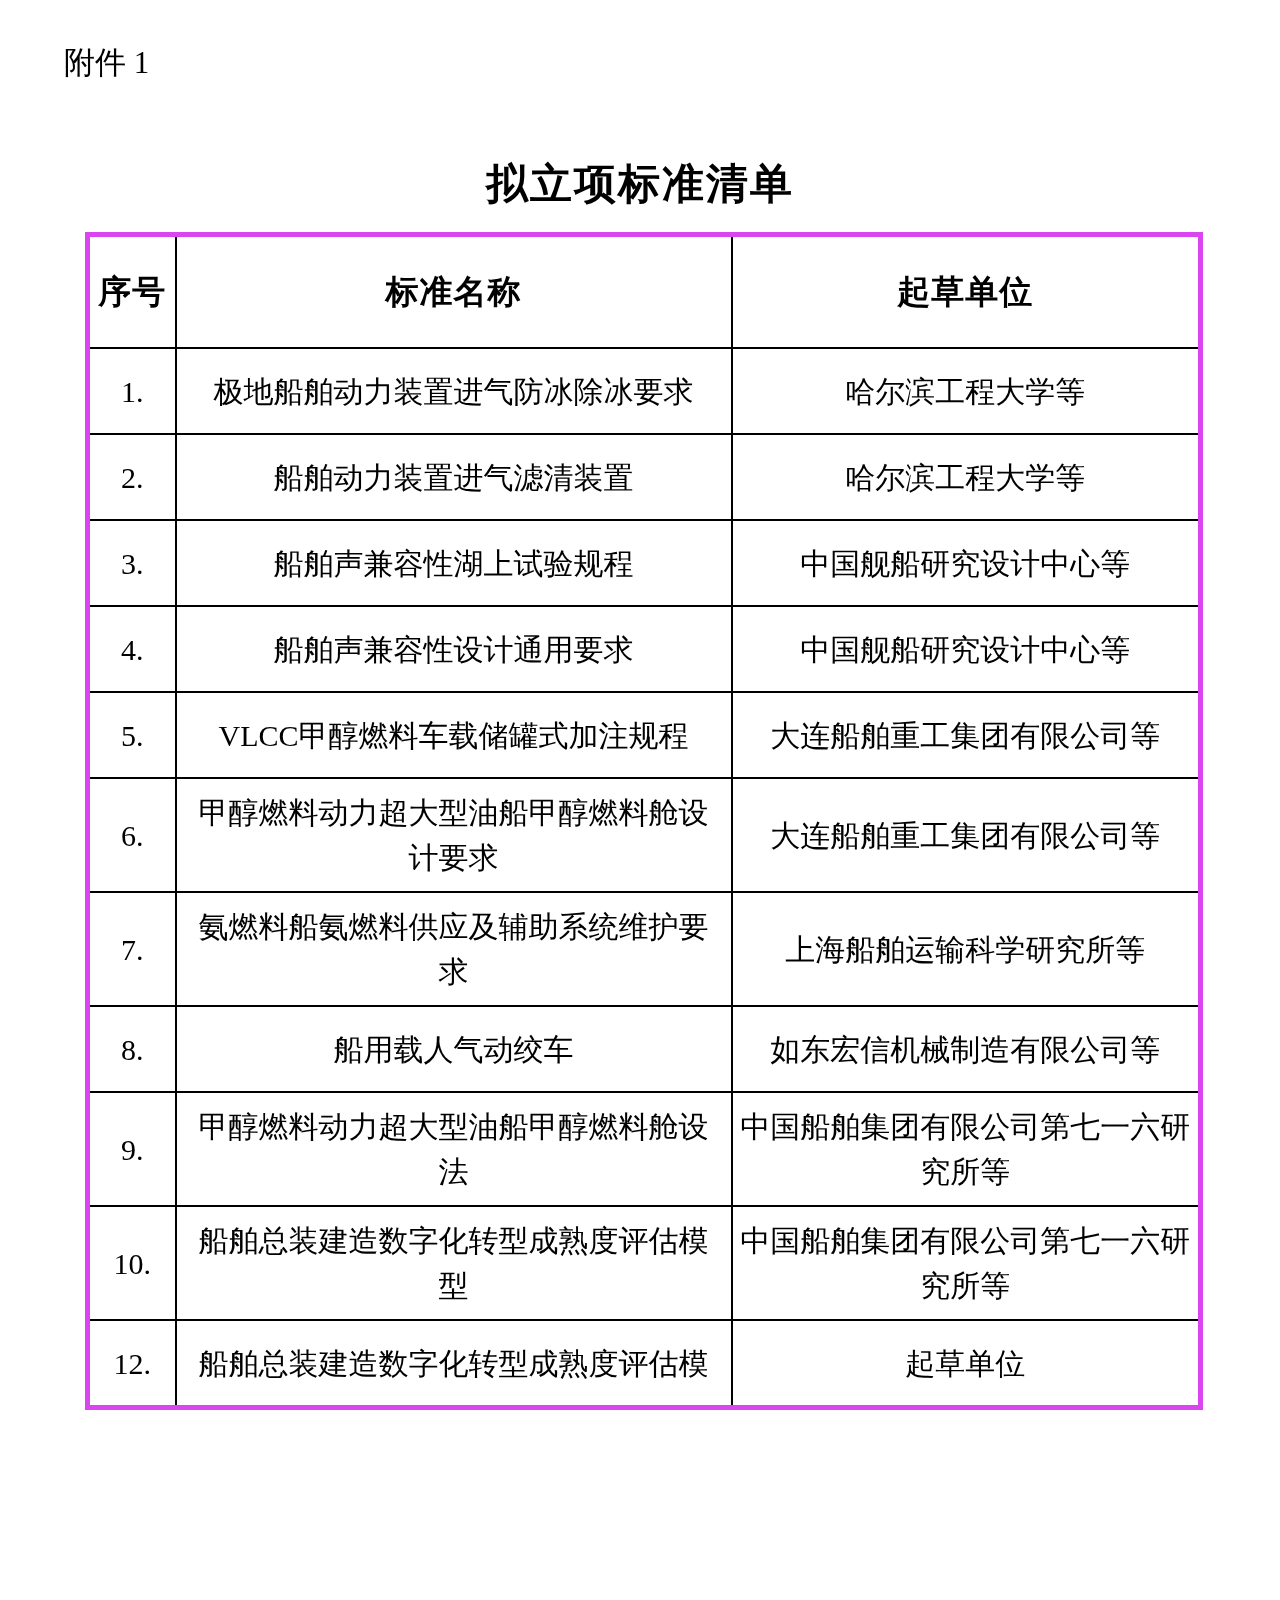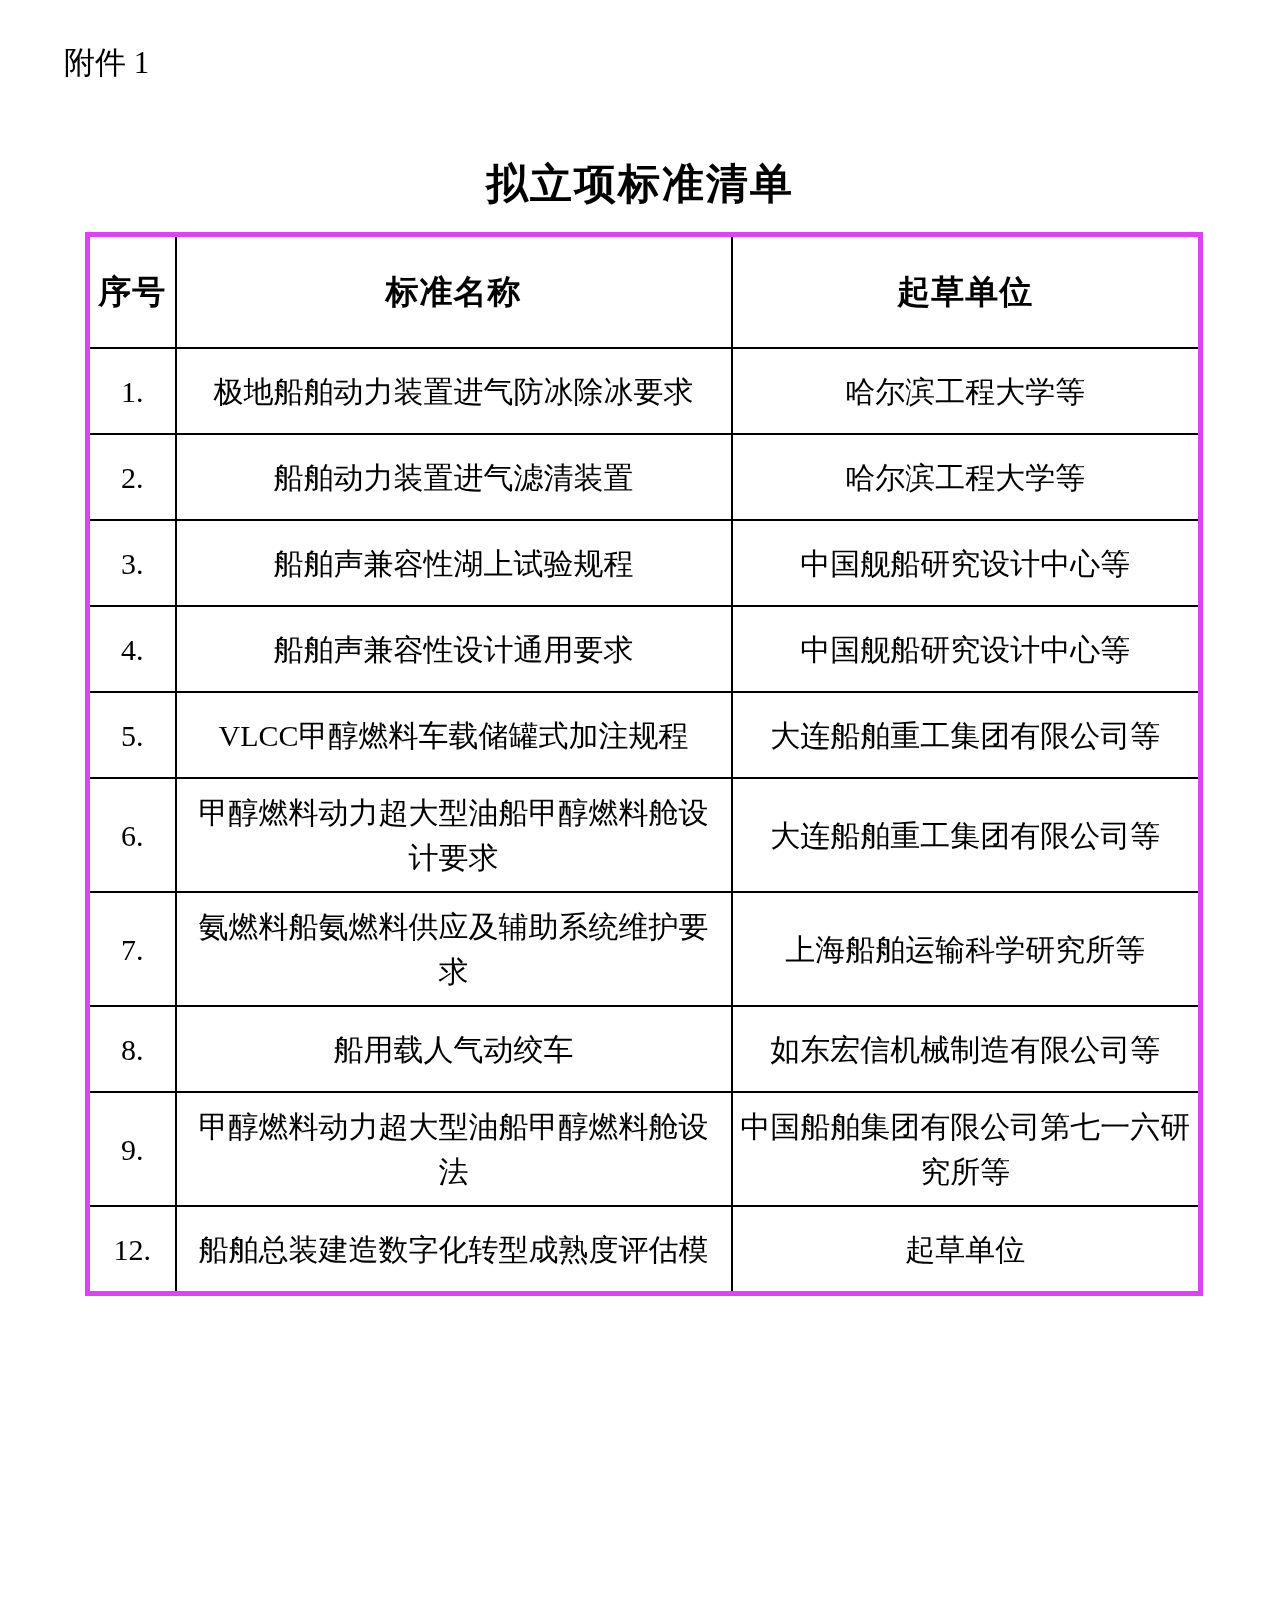--- a/index.html
+++ b/index.html
@@ -133,20 +133,27 @@
         <td class="cell-name">船用载人气动绞车</td>
         <td class="cell-org">如东宏信机械制造有限公司等</td>
       </tr>
       <tr class="row-double">
         <td class="cell-no">9.</td>
         <td class="cell-name">甲醇燃料动力超大型油船甲醇燃料舱设
 法</td>
         <td class="cell-org">中国船舶集团有限公司第七一六研
 究所等</td>
       </tr>
+      <tr class="row-double">
+        <td class="cell-no">10.</td>
+        <td class="cell-name">船舶总装建造数字化转型成熟度评估模
+型</td>
+        <td class="cell-org">中国船舶集团有限公司第七一六研
+究所等</td>
+      </tr>
       <tr class="row-single">
         <td class="cell-no">12.</td>
         <td class="cell-name">船舶总装建造数字化转型成熟度评估模</td>
         <td class="cell-org">起草单位</td>
       </tr>
     </tbody>
   </table>
 
 </div>
 

